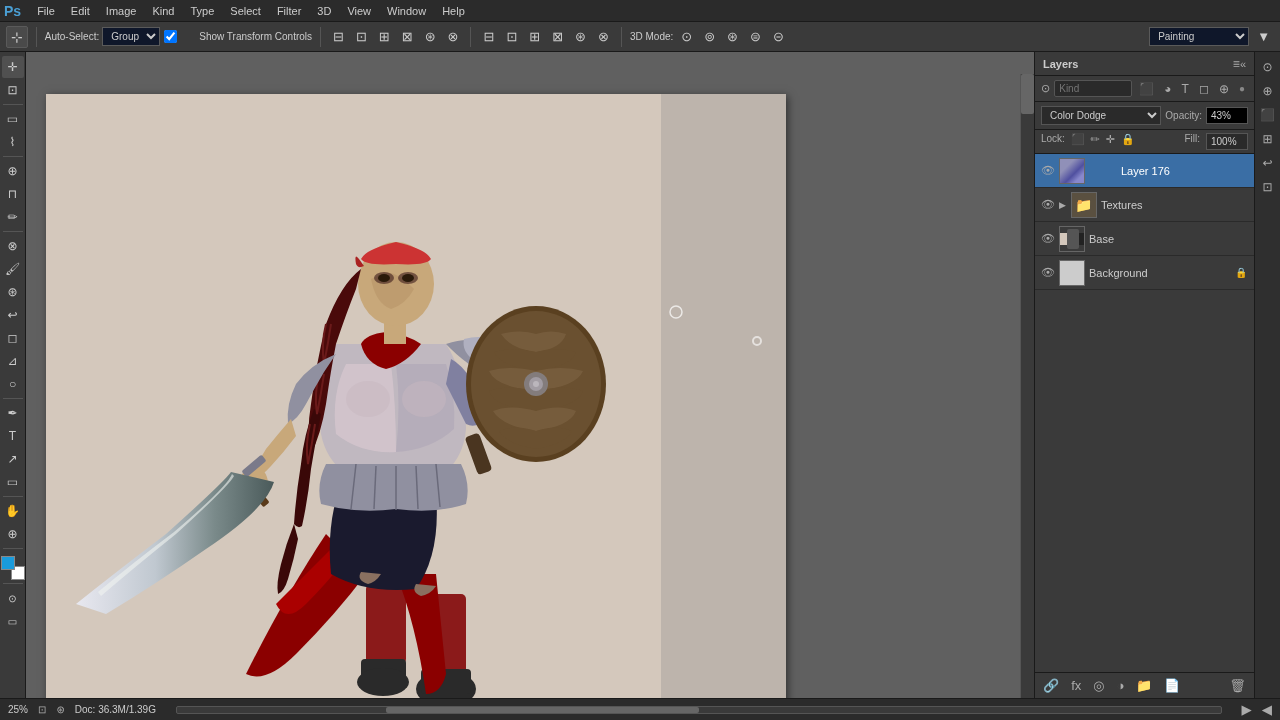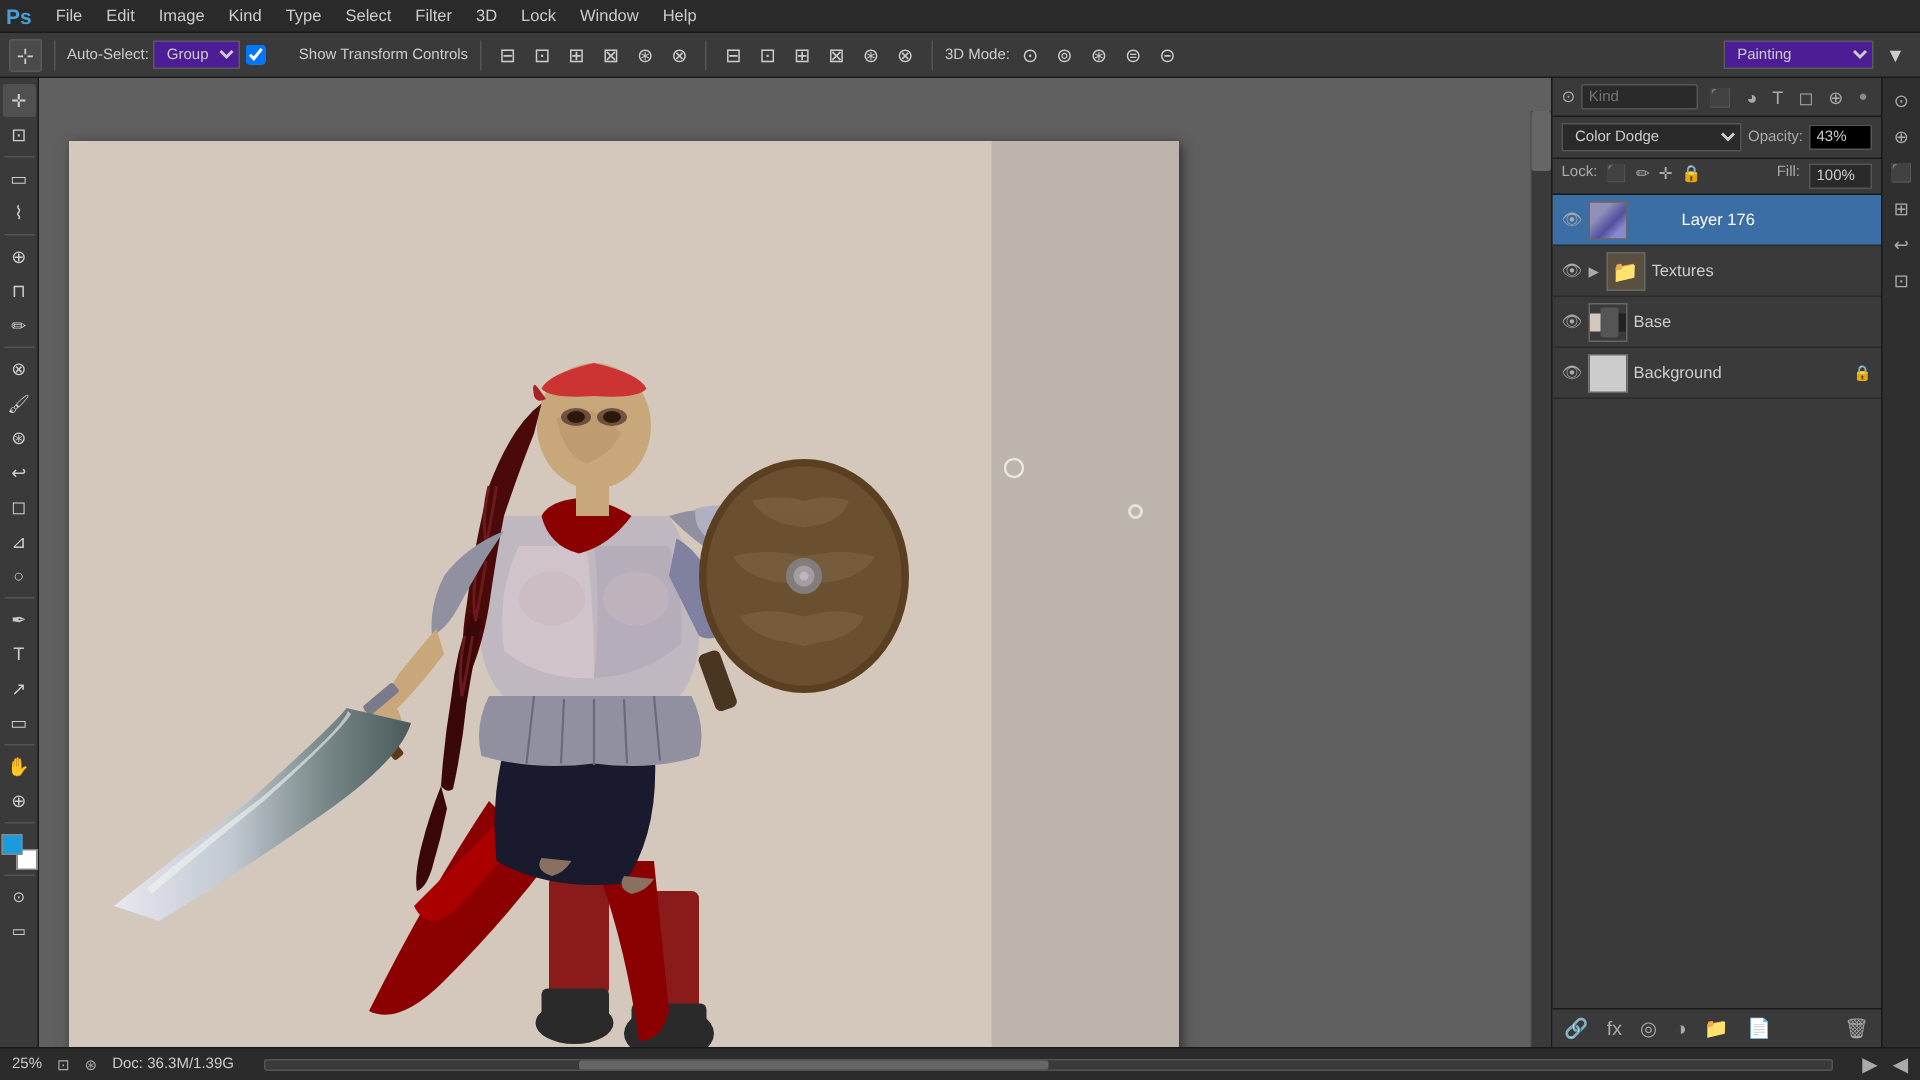--- a/index.html
+++ b/index.html
@@ -48,21 +48,21 @@
     .opt-btn {
       background: #4a4a4a;
       border: 1px solid #5a5a5a;
       color: #ccc;
       padding: 2px 6px;
       font-size: 10px;
       cursor: pointer;
       border-radius: 2px;
     }
     .opt-select {
-      background: #4c1d95;
+      background: #0f172a;
       border: 1px solid #5a5a5a;
       color: #ccc;
       padding: 2px 4px;
       font-size: 10px;
       cursor: pointer;
     }
     .opt-checkbox { margin-right: 2px; }
     .opt-label { font-size: 10px; color: #ccc; }
     .opt-icon-btn {
       background: transparent;
@@ -453,21 +453,21 @@
 <div id="menu-bar">
   <span class="ps-logo">Ps</span>
   <span class="menu-item">File</span>
   <span class="menu-item">Edit</span>
   <span class="menu-item">Image</span>
   <span class="menu-item">Kind</span>
   <span class="menu-item">Type</span>
   <span class="menu-item">Select</span>
   <span class="menu-item">Filter</span>
   <span class="menu-item">3D</span>
-  <span class="menu-item">Lock</span>
+  <span class="menu-item">View</span>
   <span class="menu-item">Window</span>
   <span class="menu-item">Help</span>
 </div>
 
 <div id="options-bar">
   <button class="opt-btn" style="font-size:14px; padding:2px 4px;">⊹</button>
   <div class="opt-separator"></div>
   <label style="display:flex;align-items:center;gap:3px;">
     <span class="opt-label">Auto-Select:</span>
     <select class="opt-select">
@@ -684,20 +684,25 @@
     </div>
 
     <div id="canvas-vscroll" style="position:absolute; right:0; top:22px; bottom:0; width:14px; background:#3a3a3a; border-left:1px solid #555;">
       <div style="width:100%; height:40px; background:#666; border-radius:2px; margin-top:0;"></div>
     </div>
   </div>
 
   <div id="right-panel">
     <div id="layers-panel">
 
+      <div id="layers-title-bar">
+        <span>Layers</span>
+        <button class="panel-collapse-btn" style="margin-left:auto; font-size:12px;">≡</button>
+        <button class="panel-collapse-btn">«</button>
+      </div>
 
       <div id="layers-controls">
         <span style="font-size:11px; color:#aaa;">⊙</span>
         <input class="layers-search" readonly="" style="width: 60px;" placeholder="Kind">
         <button class="layers-icon-btn">⬛</button>
         <button class="layers-icon-btn">◕</button>
         <button class="layers-icon-btn">T</button>
         <button class="layers-icon-btn">◻</button>
         <button class="layers-icon-btn">⊕</button>
         <button class="layers-icon-btn" style="margin-left:auto; color:#888; font-size:10px;">●</button>

